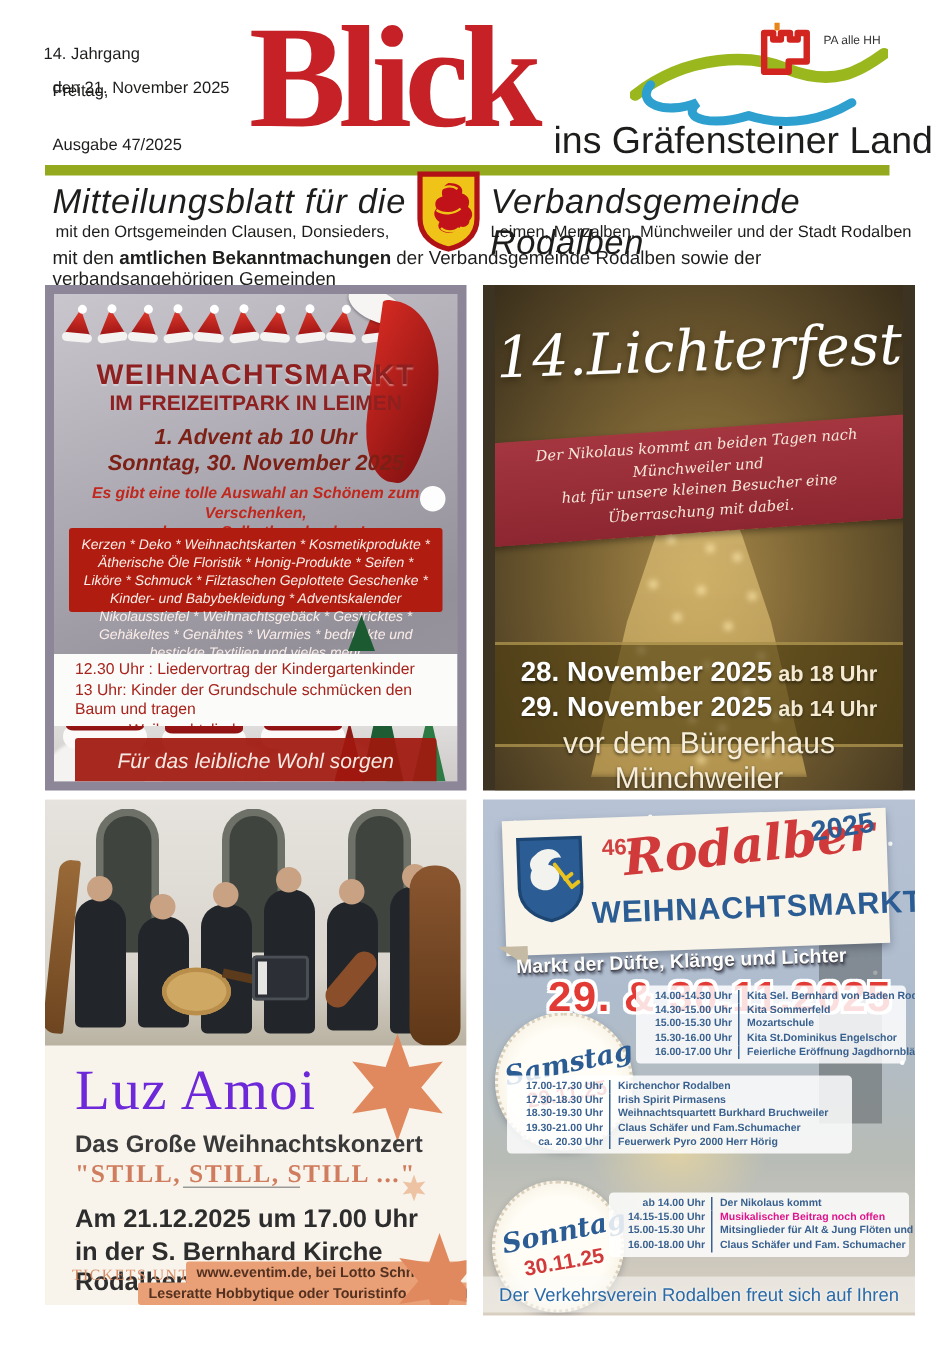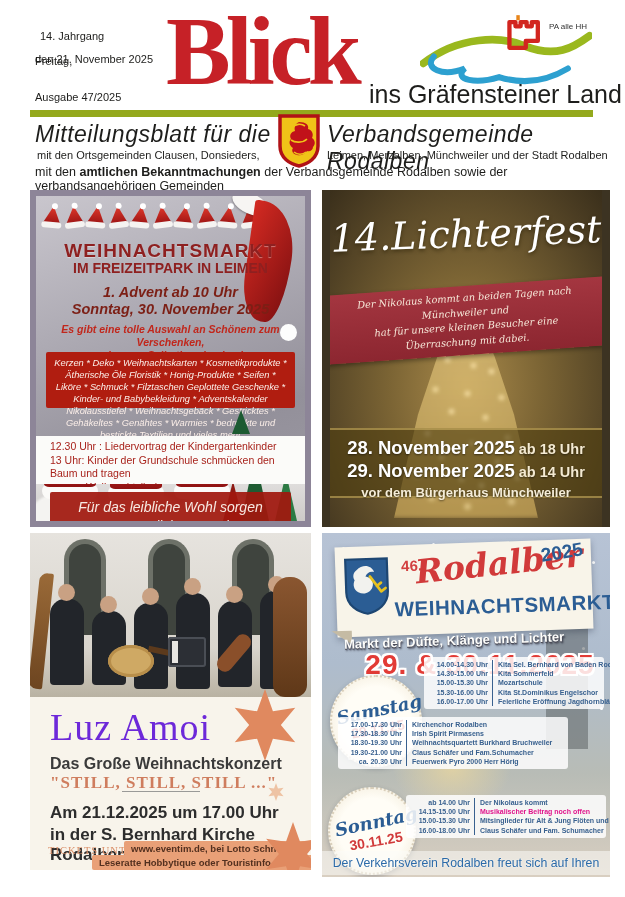--- a/index.html
+++ b/index.html
@@ -88,21 +88,21 @@
     text-shadow:0 2px 4px rgba(40,30,5,.6);}
   .pb-banner{position:absolute;left:-6px;right:-6px;top:96px;transform:rotate(-4deg);
     background:linear-gradient(#a43640,#8c2630);padding:5px 14px;text-align:center;
     color:#f6e7d8;font-family:"DejaVu Serif",serif;font-style:italic;font-size:9.8px;line-height:1.5;
     box-shadow:0 2px 4px rgba(0,0,0,.35);}
   .pb-dates{position:absolute;left:0;right:0;top:238px;height:70px;
     background:rgba(78,62,16,.62);border-top:2px solid rgba(214,184,104,.55);
     border-bottom:2px solid rgba(214,184,104,.55);text-align:center;padding-top:6px;box-sizing:border-box;}
   .pb-drow{color:#fff;font-weight:bold;font-size:18.5px;line-height:1.25;text-shadow:0 1px 2px rgba(0,0,0,.5);}
   .pb-drow .ab{font-size:14.5px;margin-left:4px;color:#f4ead2;}
-  .pb-loc{color:#f5edd8;font-weight:bold;font-size:13px;margin-top:3px;text-shadow:0 1px 2px rgba(0,0,0,.5);}
+  .pb-loc{color:#f5edd8;font-weight:normal;font-size:20px;margin-top:3px;text-shadow:0 1px 2px rgba(0,0,0,.5);}
 
   .posterC{left:30px;top:533px;width:281px;height:337px;background:#f8f4eb;overflow:hidden;}
   .pc-photo{position:absolute;left:0;top:0;right:0;height:164px;overflow:hidden;
     background:linear-gradient(#e6e3de 0%,#d9d5cd 70%,#b9b2a2 100%);}
   .arch{position:absolute;top:6px;width:42px;height:96px;background:#3f443e;
     border:5px solid #6d7168;border-bottom:none;border-radius:21px 21px 0 0;box-sizing:border-box;}
   .person{position:absolute;width:34px;height:86px;background:#22252a;border-radius:15px 15px 4px 4px;}
   .head{position:absolute;left:8px;top:-15px;width:17px;height:17px;border-radius:50%;background:#c9a183;}
   .harp{position:absolute;left:4px;top:40px;width:14px;height:116px;background:linear-gradient(#9a6a38,#6d4520);
     border-radius:8px 2px 2px 8px;transform:rotate(6deg);}
@@ -167,21 +167,21 @@
   .pd-footer{position:absolute;left:0;right:0;bottom:2px;height:24px;background:rgba(252,252,248,.55);
     color:#2b6aa8;font-size:12.3px;text-align:center;line-height:24px;text-shadow:0 0 2px #fff;}
 
   .tree{position:absolute;width:0;height:0;}
 </style>
 </head>
 <body>
 
 <div class="page">
 
-  <div class="abs m-info" style="left:40px;top:30px">14. Jahrgang</div>
+  <div class="abs m-info" style="left:29px;top:30px">14. Jahrgang</div>
   <div class="abs m-info" style="left:35px;top:55px">Freitag,</div>
   <div class="abs m-info" style="left:35px;top:53px">den 21. November 2025</div>
   <div class="abs m-info" style="left:35px;top:91px">Ausgabe 47/2025</div>
 
   <div class="abs m-title" style="left:166px;top:8px">Blick</div>
   <div class="abs m-sub" style="left:369px;top:80px">ins Gräfensteiner Land</div>
   <div class="abs m-corner" style="left:549px;top:22px">PA alle HH</div>
 
   <div class="abs" style="left:420px;top:10px">
     <svg width="172" height="86" viewBox="0 0 200 100">

